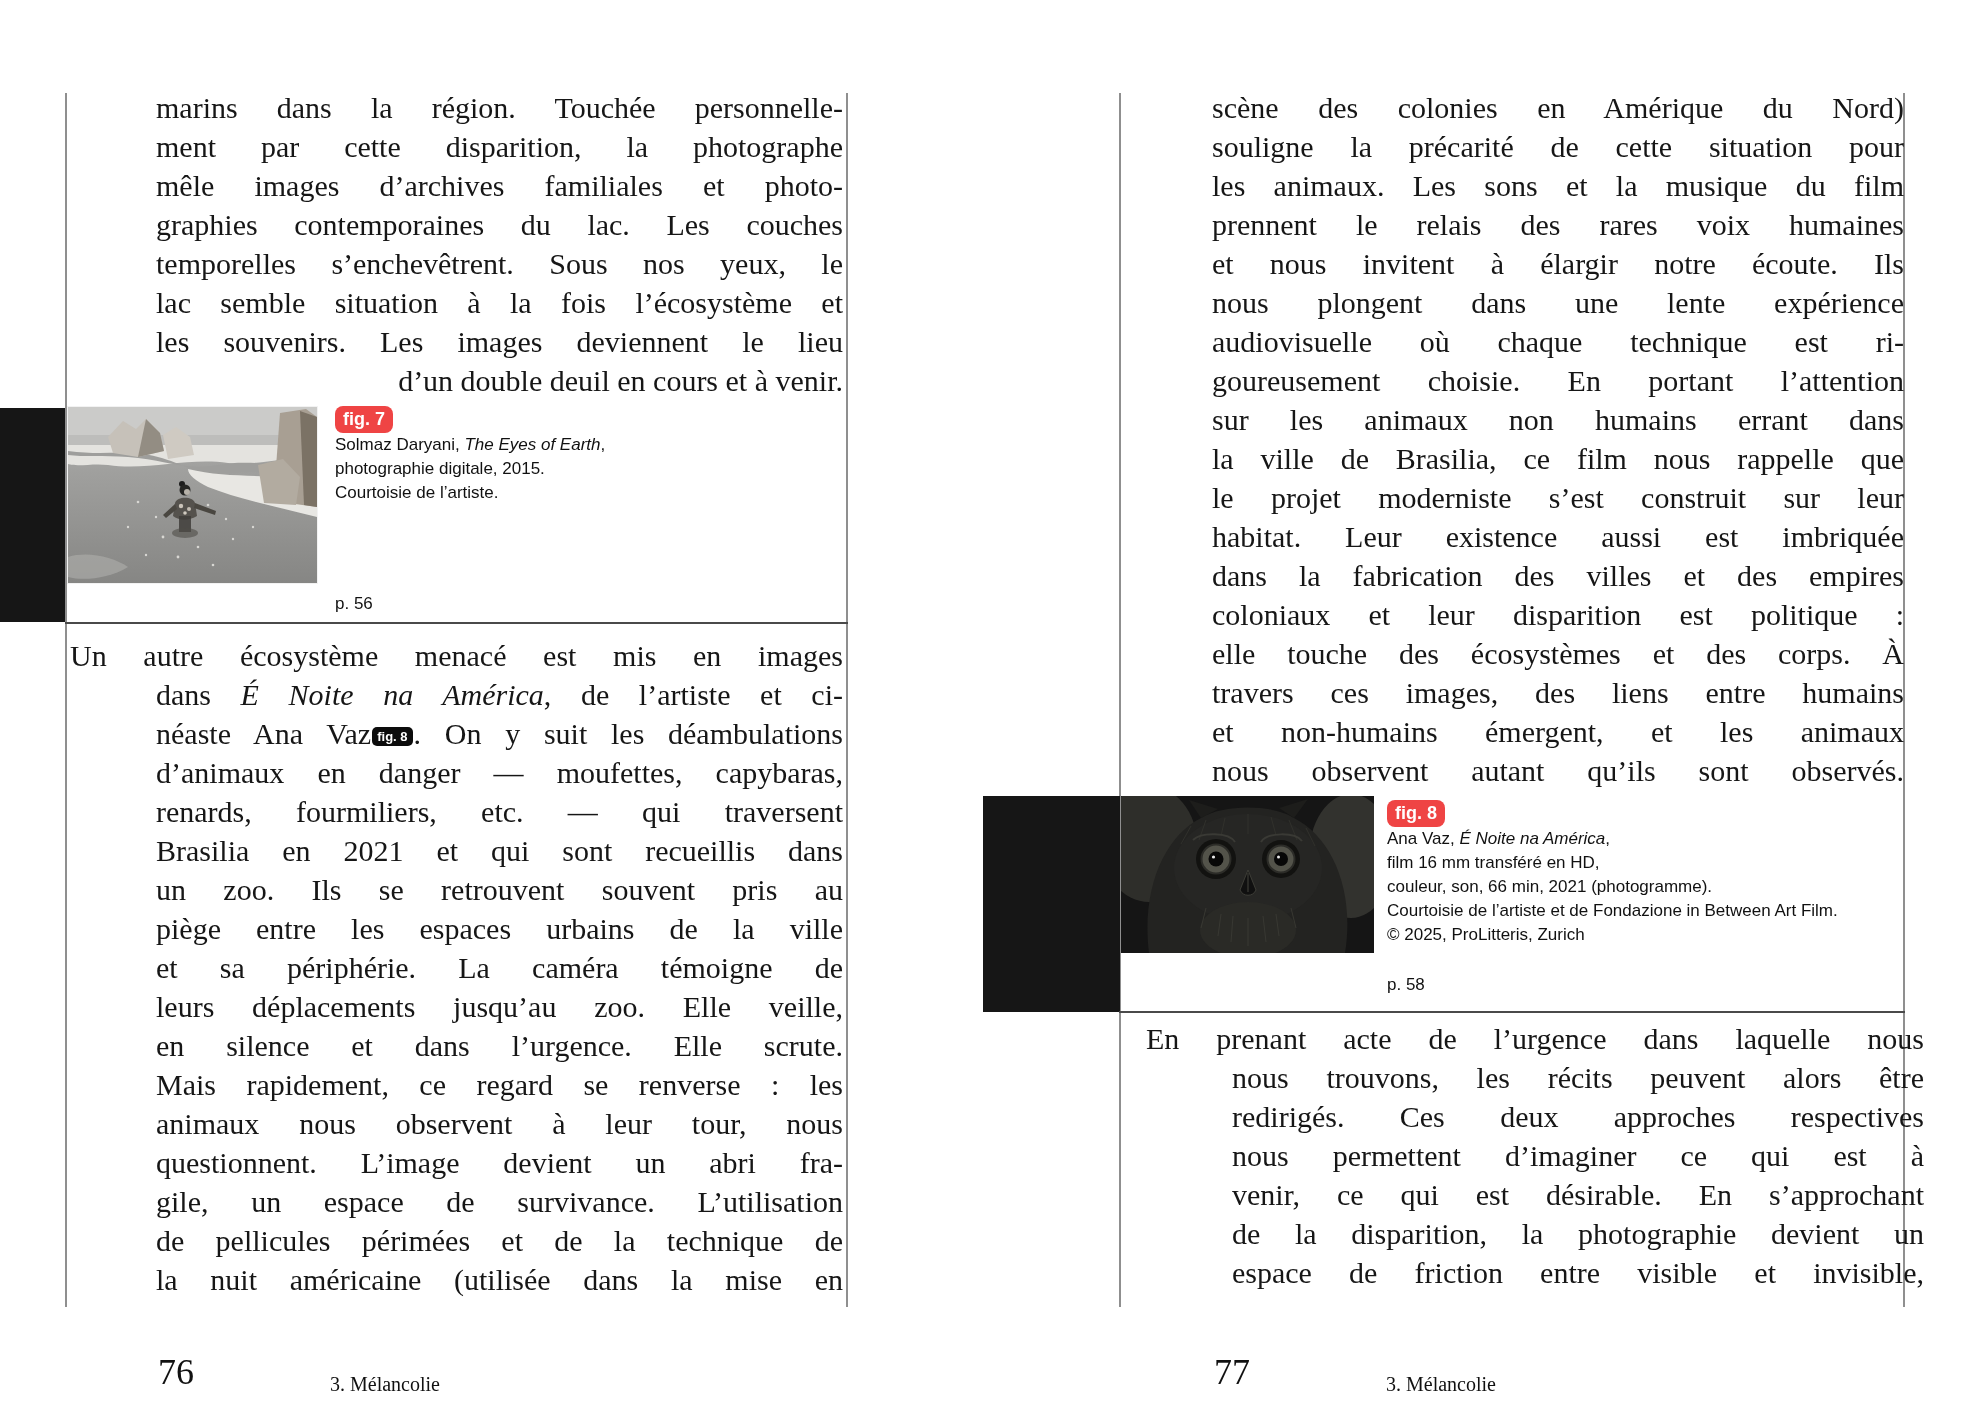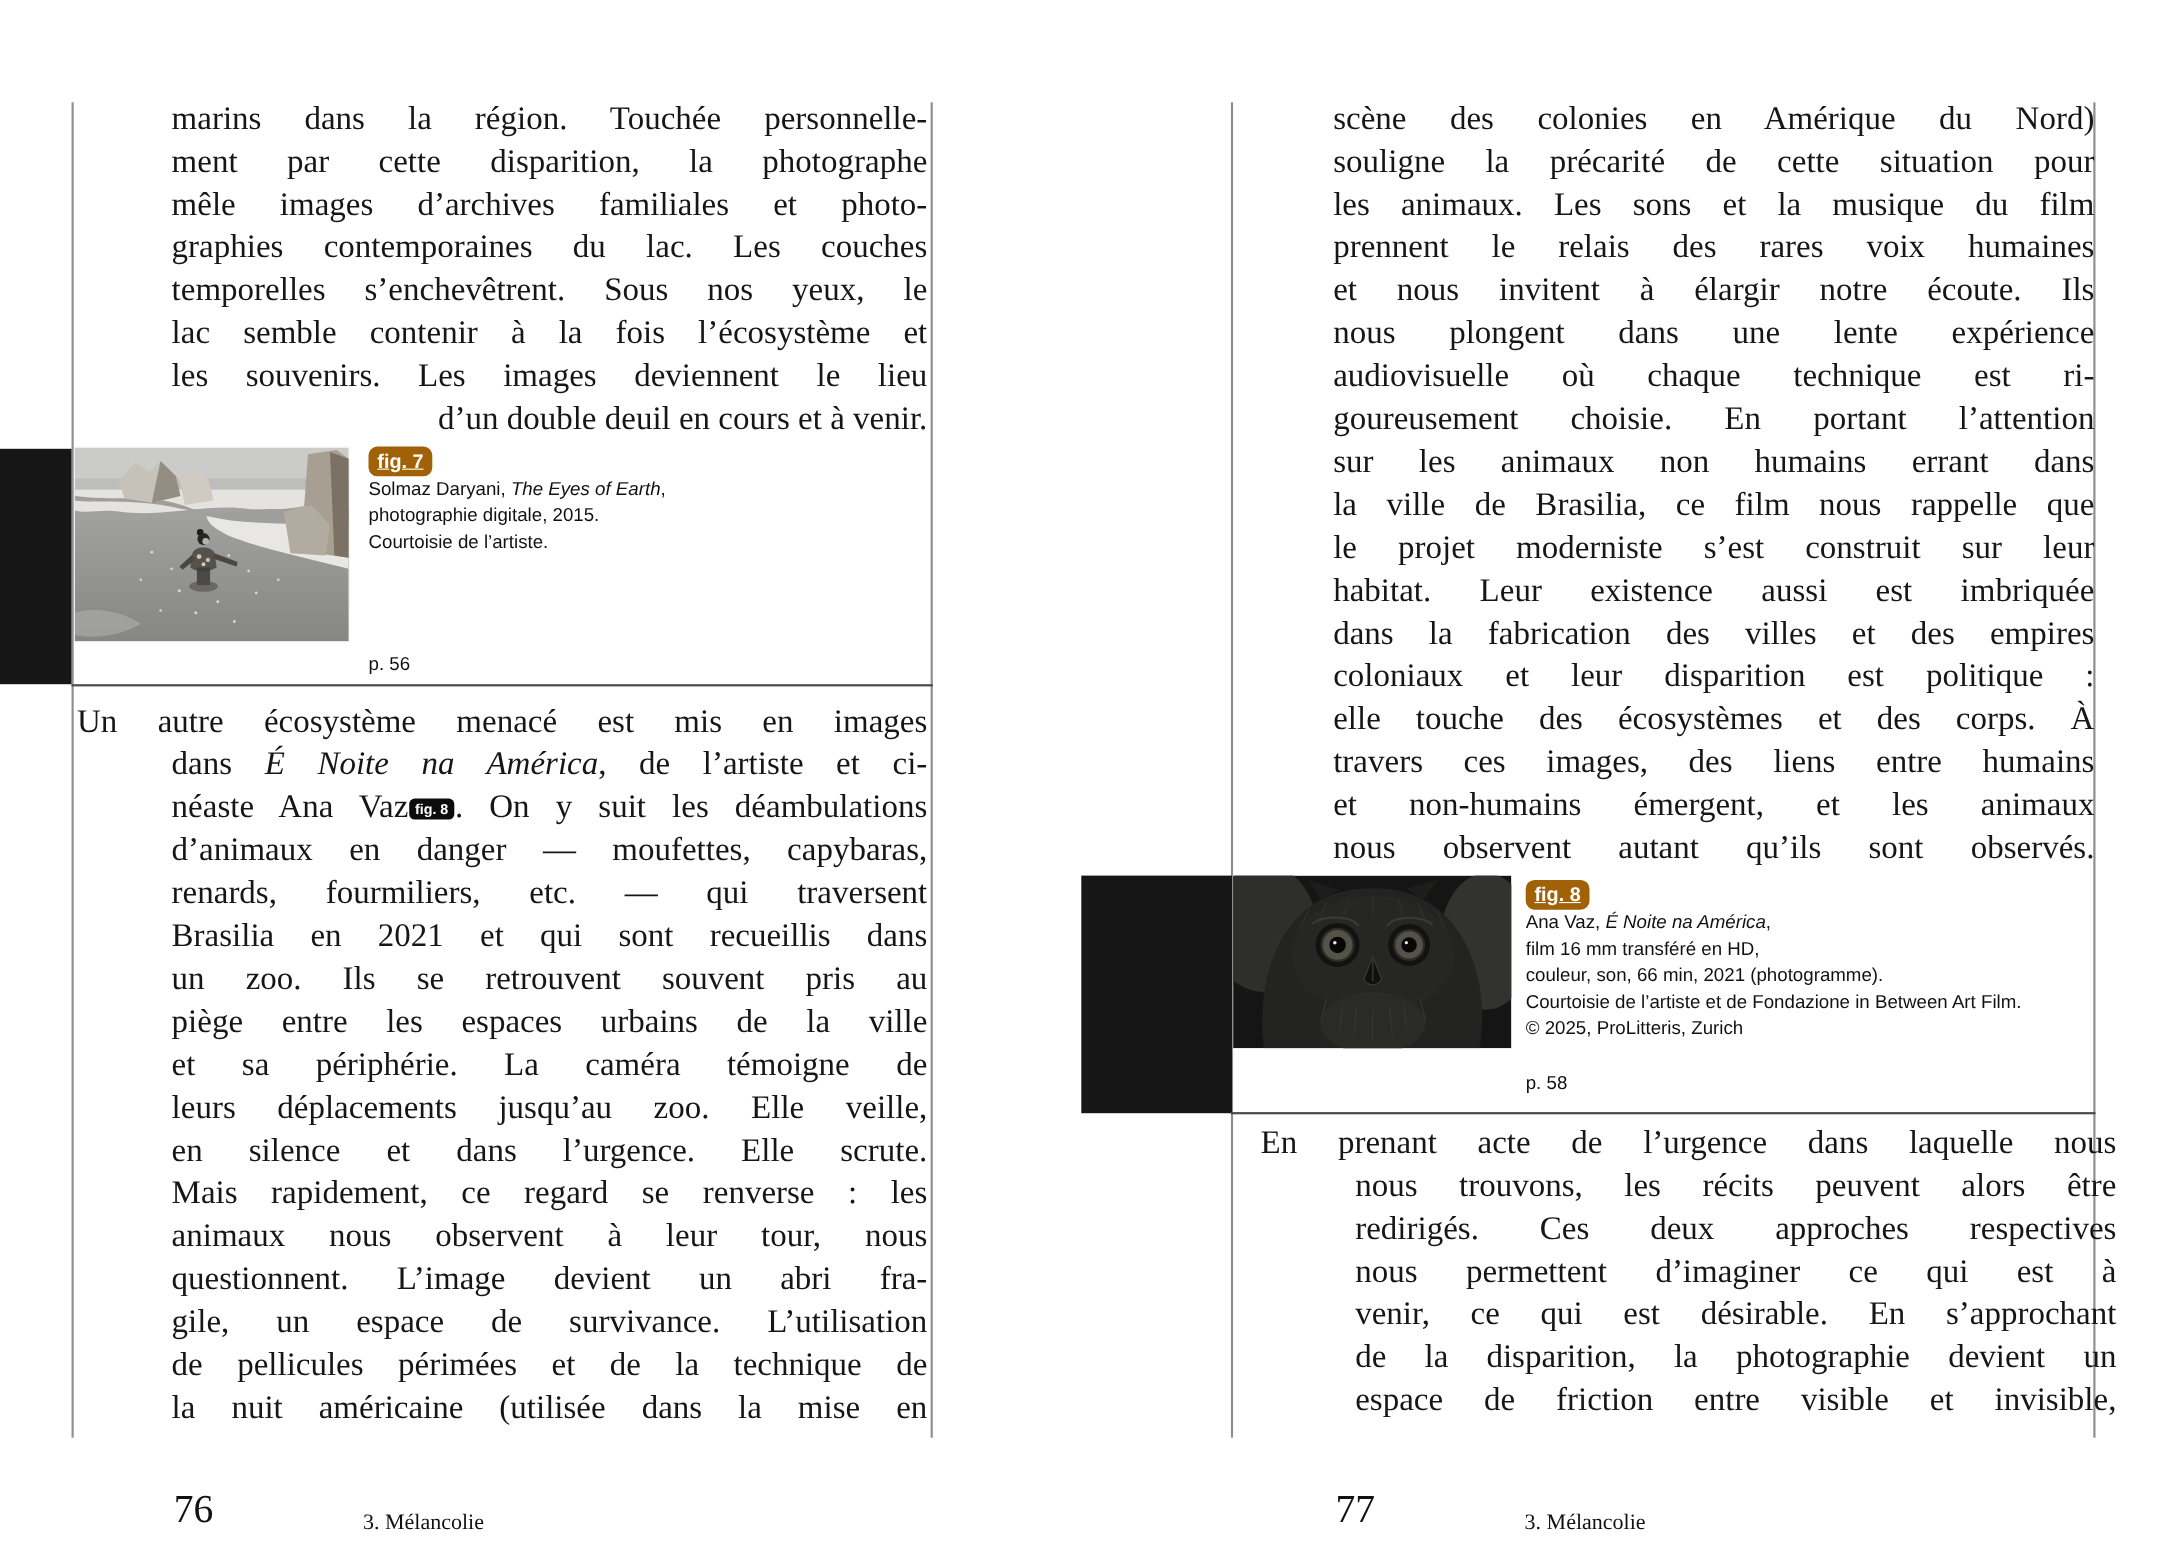--- a/index.html
+++ b/index.html
@@ -18,22 +18,22 @@
   .body-para .line::after{content:"";display:inline-block;width:100%;height:0;line-height:0;}
   .body-para .line.nojust{text-align:right;}
   .body-para .line.nojust::after{content:none;}
   .body-para i{font-style:italic;}
 
   .figref{display:inline-block;background:#0c0c0c;color:#ffffff;
     font-family:"Liberation Sans",sans-serif;font-weight:bold;font-size:13px;
     line-height:17px;padding:1px 5px;border-radius:5px;vertical-align:3px;margin:0 1px;}
 
   .fig-caption{position:absolute;font-family:"Liberation Sans",sans-serif;color:#111111;}
-  .fig-badge{display:inline-block;background:#a16207;color:#ffffff;font-weight:bold;
-    font-size:18px;line-height:22px;padding:2px 8px 3px 8px;border-radius:8px;text-decoration:underline;}
+  .fig-badge{display:inline-block;background:#ef4444;color:#ffffff;font-weight:bold;
+    font-size:18px;line-height:22px;padding:2px 8px 3px 8px;border-radius:8px;}
   .cap-lines{margin-top:0;font-size:17px;line-height:24px;}
   .cap-lines .line{height:24px;overflow:hidden;white-space:nowrap;}
   .cap-lines i{font-style:italic;}
 
   .page-ref{position:absolute;font-family:"Liberation Sans",sans-serif;font-size:17px;color:#111111;}
 
   .photo{position:absolute;display:block;}
   .photo-light{box-shadow:0 0 0 1px rgba(0,0,0,0.05);}
 
   .folio{position:absolute;font-size:36px;line-height:40px;color:#111111;}
@@ -47,21 +47,21 @@
   <div>
     <div class="vrule" style="left:65px;"></div>
     <div class="vrule" style="left:846px;"></div>
 
     <div class="body-para" style="left:70px;top:88px;">
         <div class="line">marins dans la région. Touchée personnelle-</div>
         <div class="line">ment par cette disparition, la photographe</div>
         <div class="line">mêle images d’archives familiales et photo-</div>
         <div class="line">graphies contemporaines du lac. Les couches</div>
         <div class="line">temporelles s’enchevêtrent. Sous nos yeux, le</div>
-        <div class="line">lac semble contenir à la fois l’écosystème et</div>
+        <div class="line">lac semble situation à la fois l’écosystème et</div>
         <div class="line">les souvenirs. Les images deviennent le lieu</div>
         <div class="line nojust">d’un double deuil en cours et à venir.</div>
       </div>
 
     <div class="black-block" style="left:0;top:408px;width:65px;height:214px;"></div>
 
     <svg class="photo photo-light" style="left:68px;top:407px;" width="249" height="176" viewBox="0 0 249 176">
       <defs>
         <linearGradient id="w7" x1="0" y1="0" x2="0" y2="1">
           <stop offset="0" stop-color="#a6a6a4"></stop>

